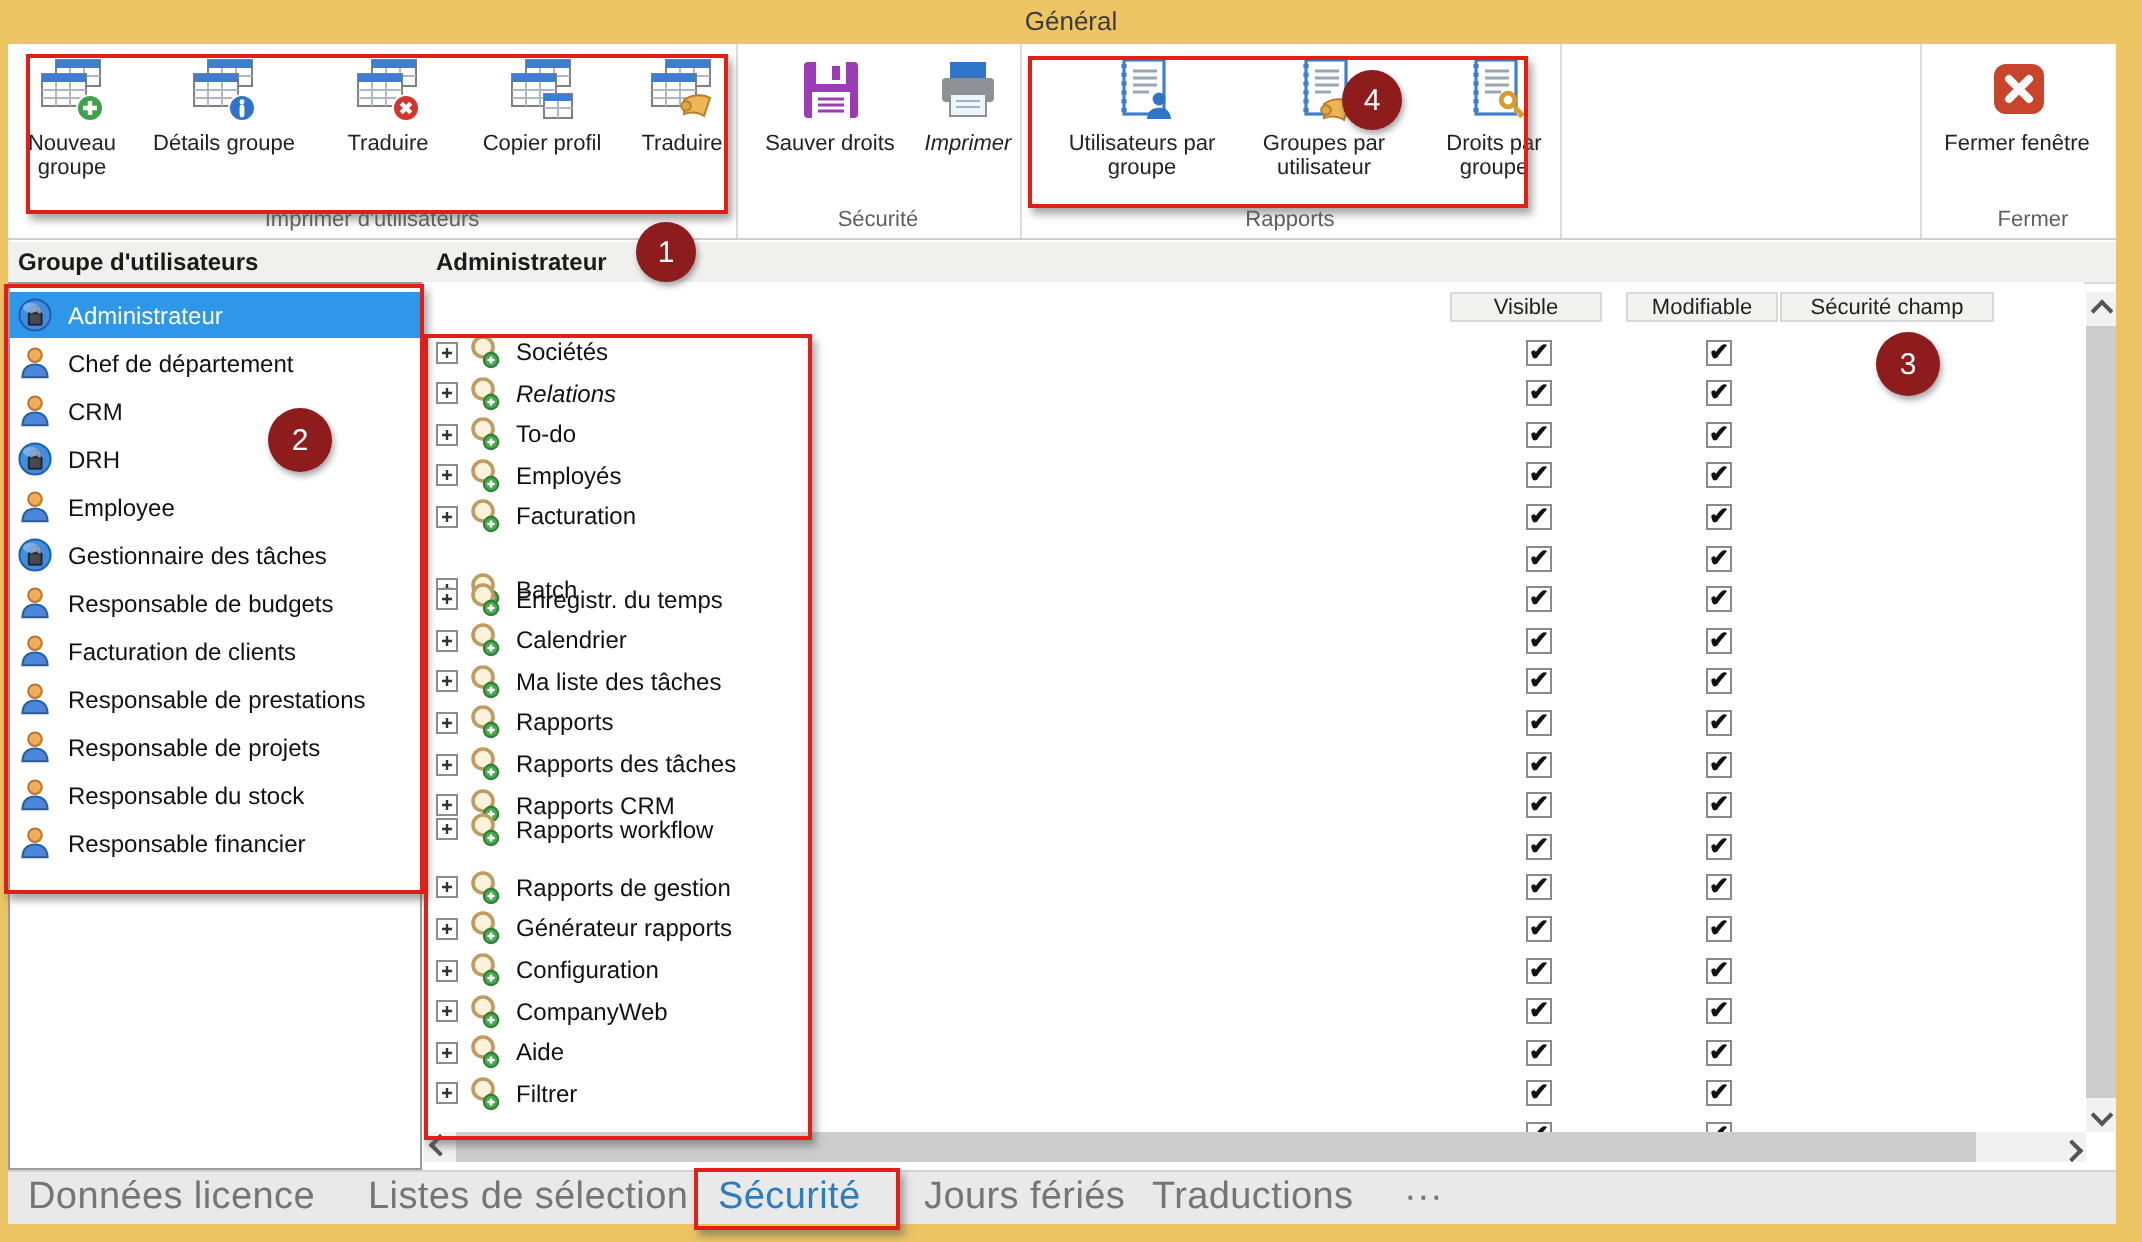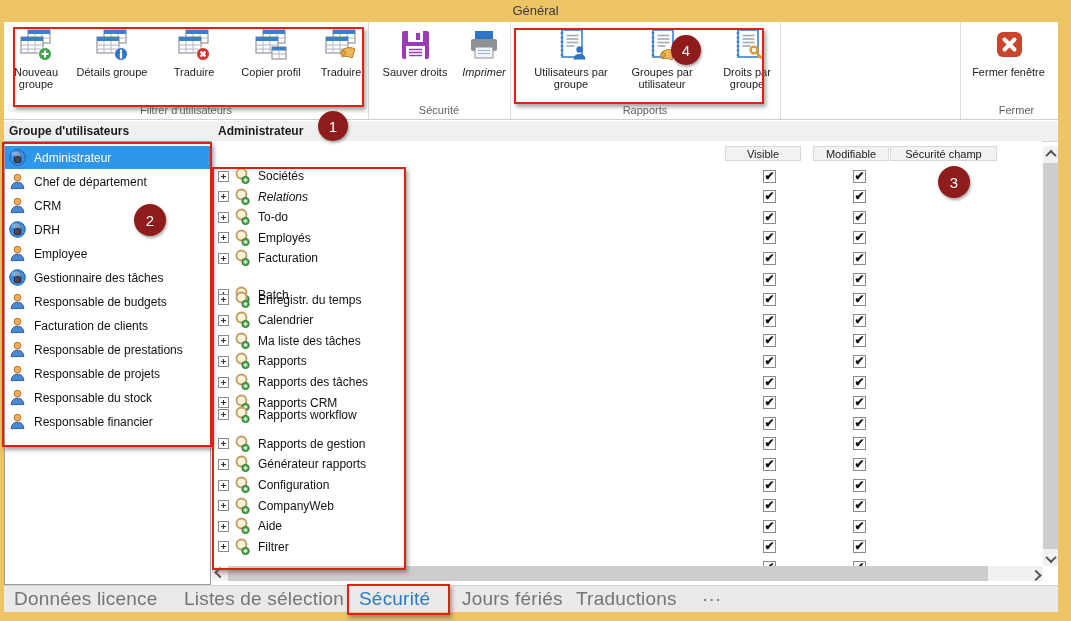--- a/index.html
+++ b/index.html
@@ -171,21 +171,21 @@
                     <rect x="2" y="9" width="22" height="4" fill="#3c7fd0"></rect>
                     <path d="M9 13v12M16 13v12M2 17h22M2 21h22" stroke="#b0b8c4" fill="none"></path>
                   </g>
                   <path d="M18 22c4-3 10-3 13-1l-3 9c-3-2-7-2-10-1z" fill="#eeb657" stroke="#b97e28"></path>
                   <circle cx="19" cy="25" r="2.4" fill="#e0a93f" stroke="#b97e28"></circle>
                 </svg>
             </span>
             <span class="rlb">Traduire</span>
           </div>
         </div>
-        <div class="glabel">Filtrer d'utilisateurs</div>
+        <div class="glabel">Imprimer d'utilisateurs</div>
       </div>
 
       <div class="rgroup" style="left:364px;width:142px;">
         <div class="rbtns" style="left:8px;">
           <div class="rbtn" style="width:78px;">
             <span class="ric">
               <svg width="34" height="34" viewBox="0 0 34 34">
                   <rect x="4" y="3" width="27" height="28" rx="2" fill="#9a3cb5"></rect>
                   <rect x="10" y="3" width="15" height="11" fill="#fff"></rect>
                   <rect x="18" y="5" width="4" height="7" fill="#9a3cb5"></rect>

